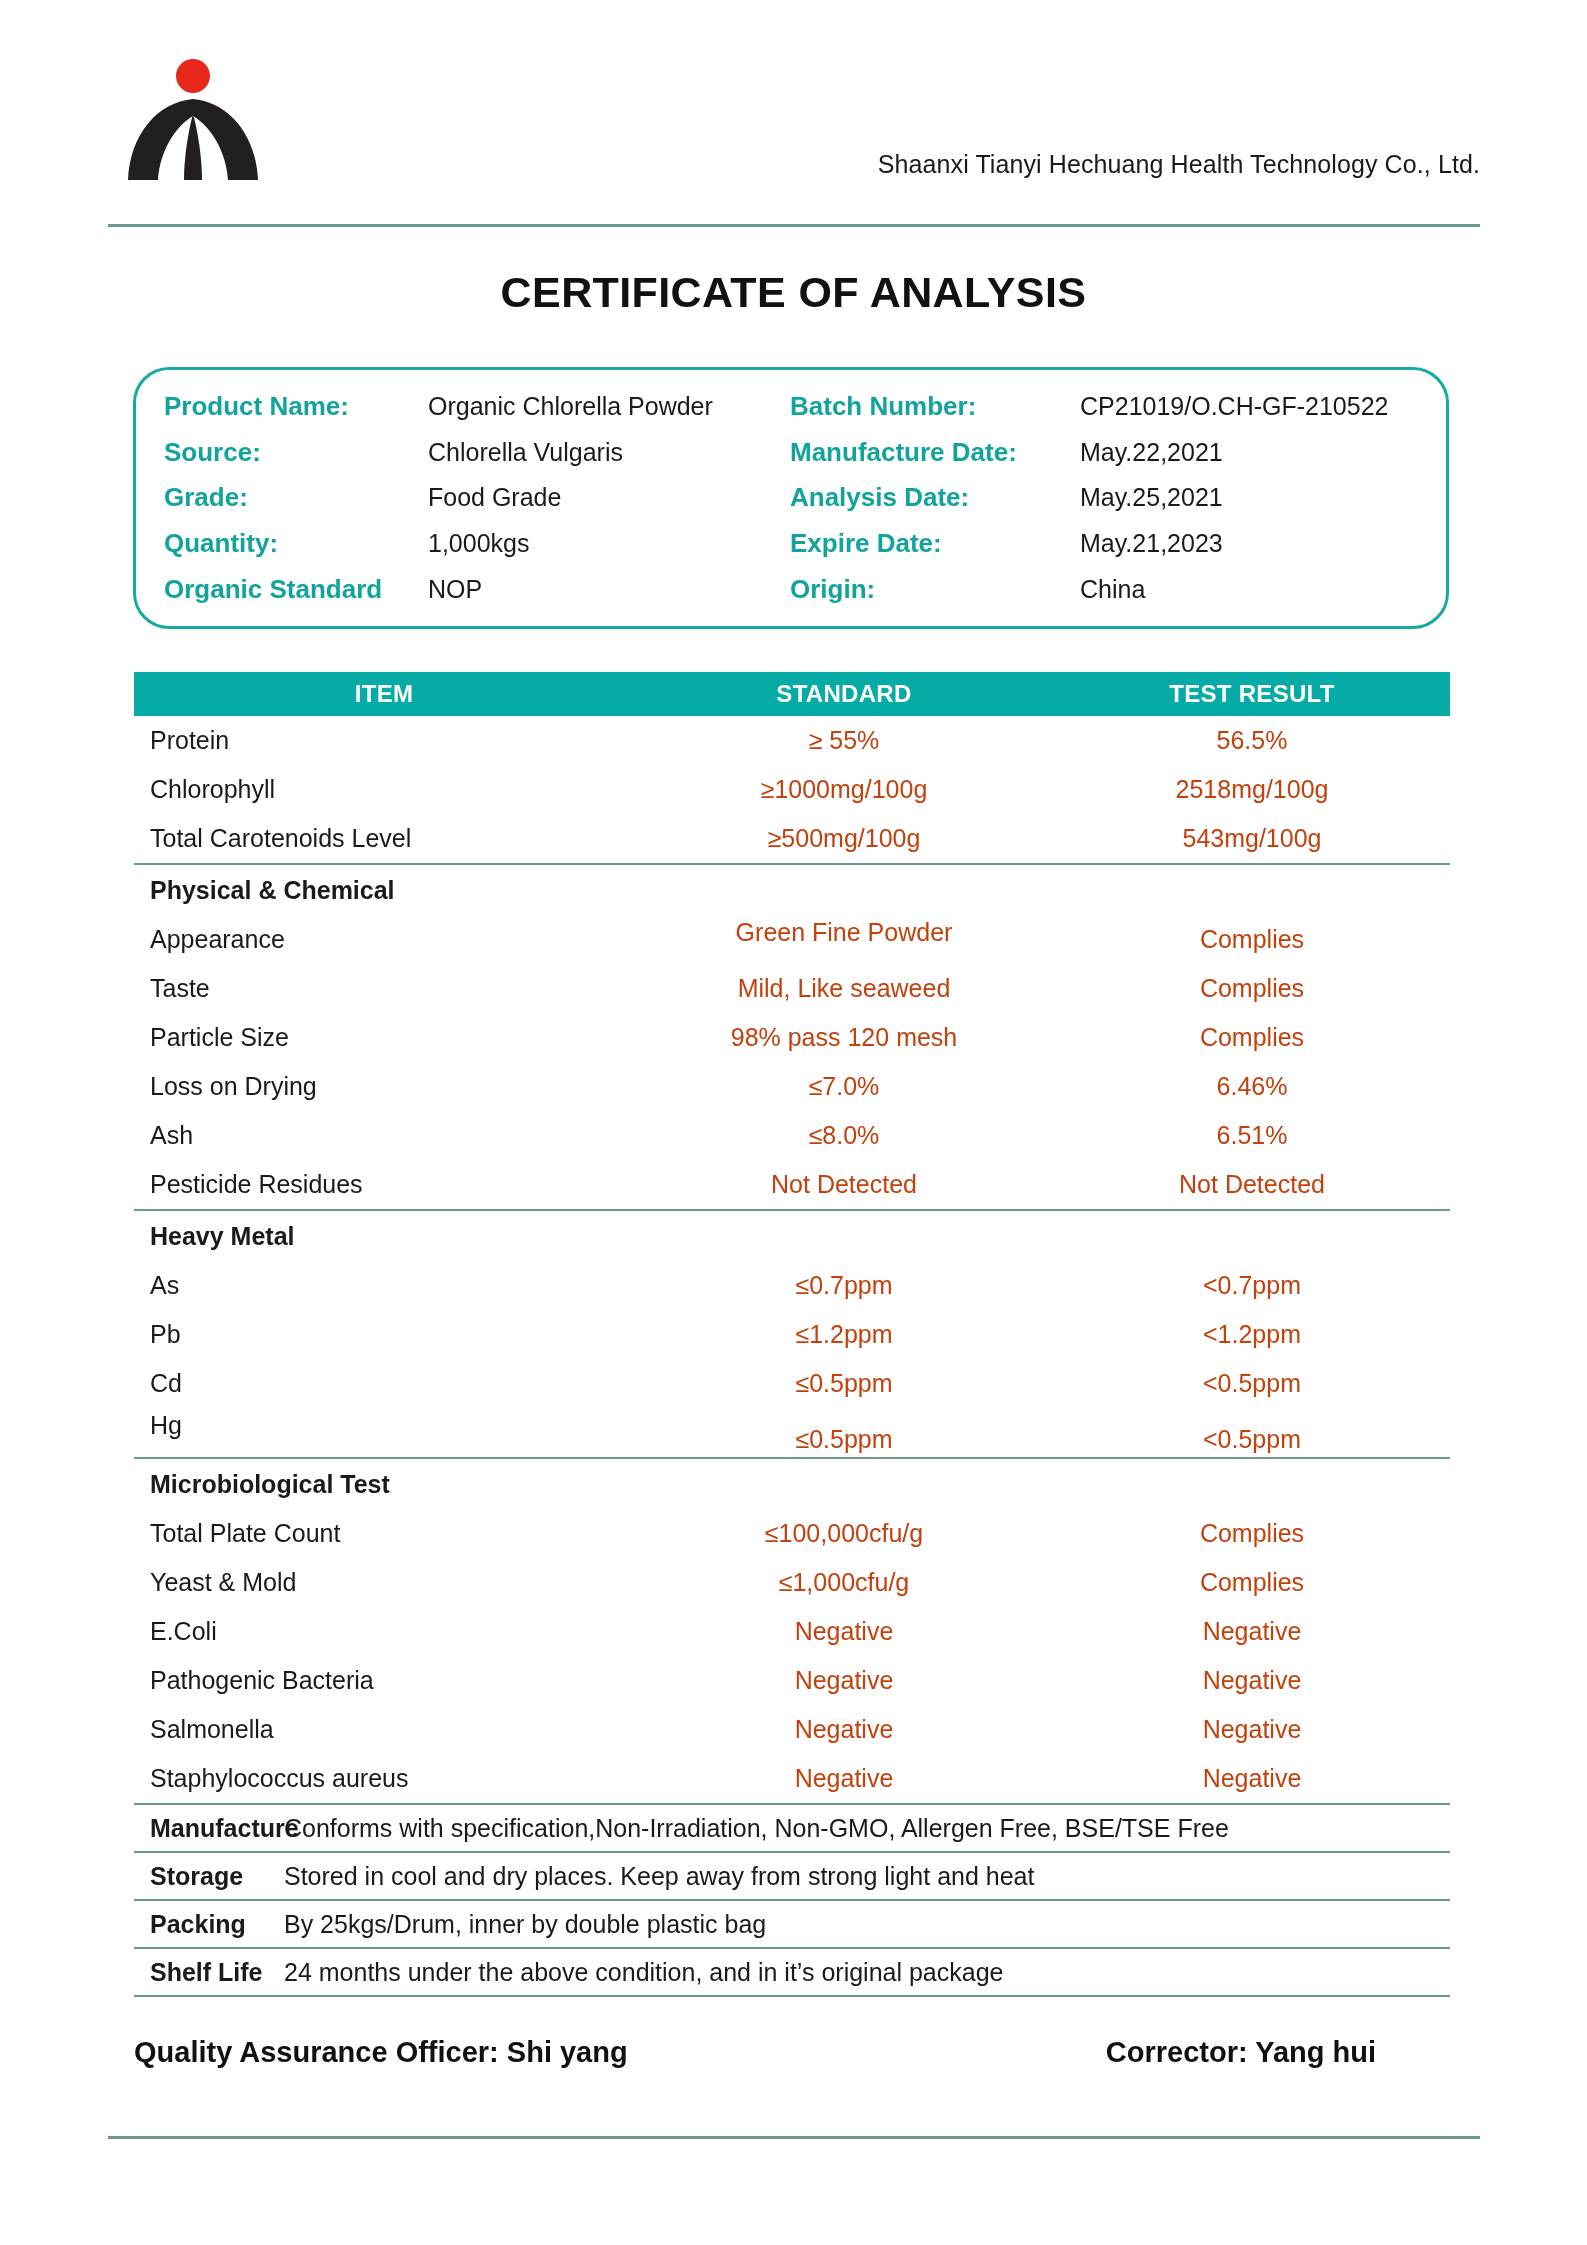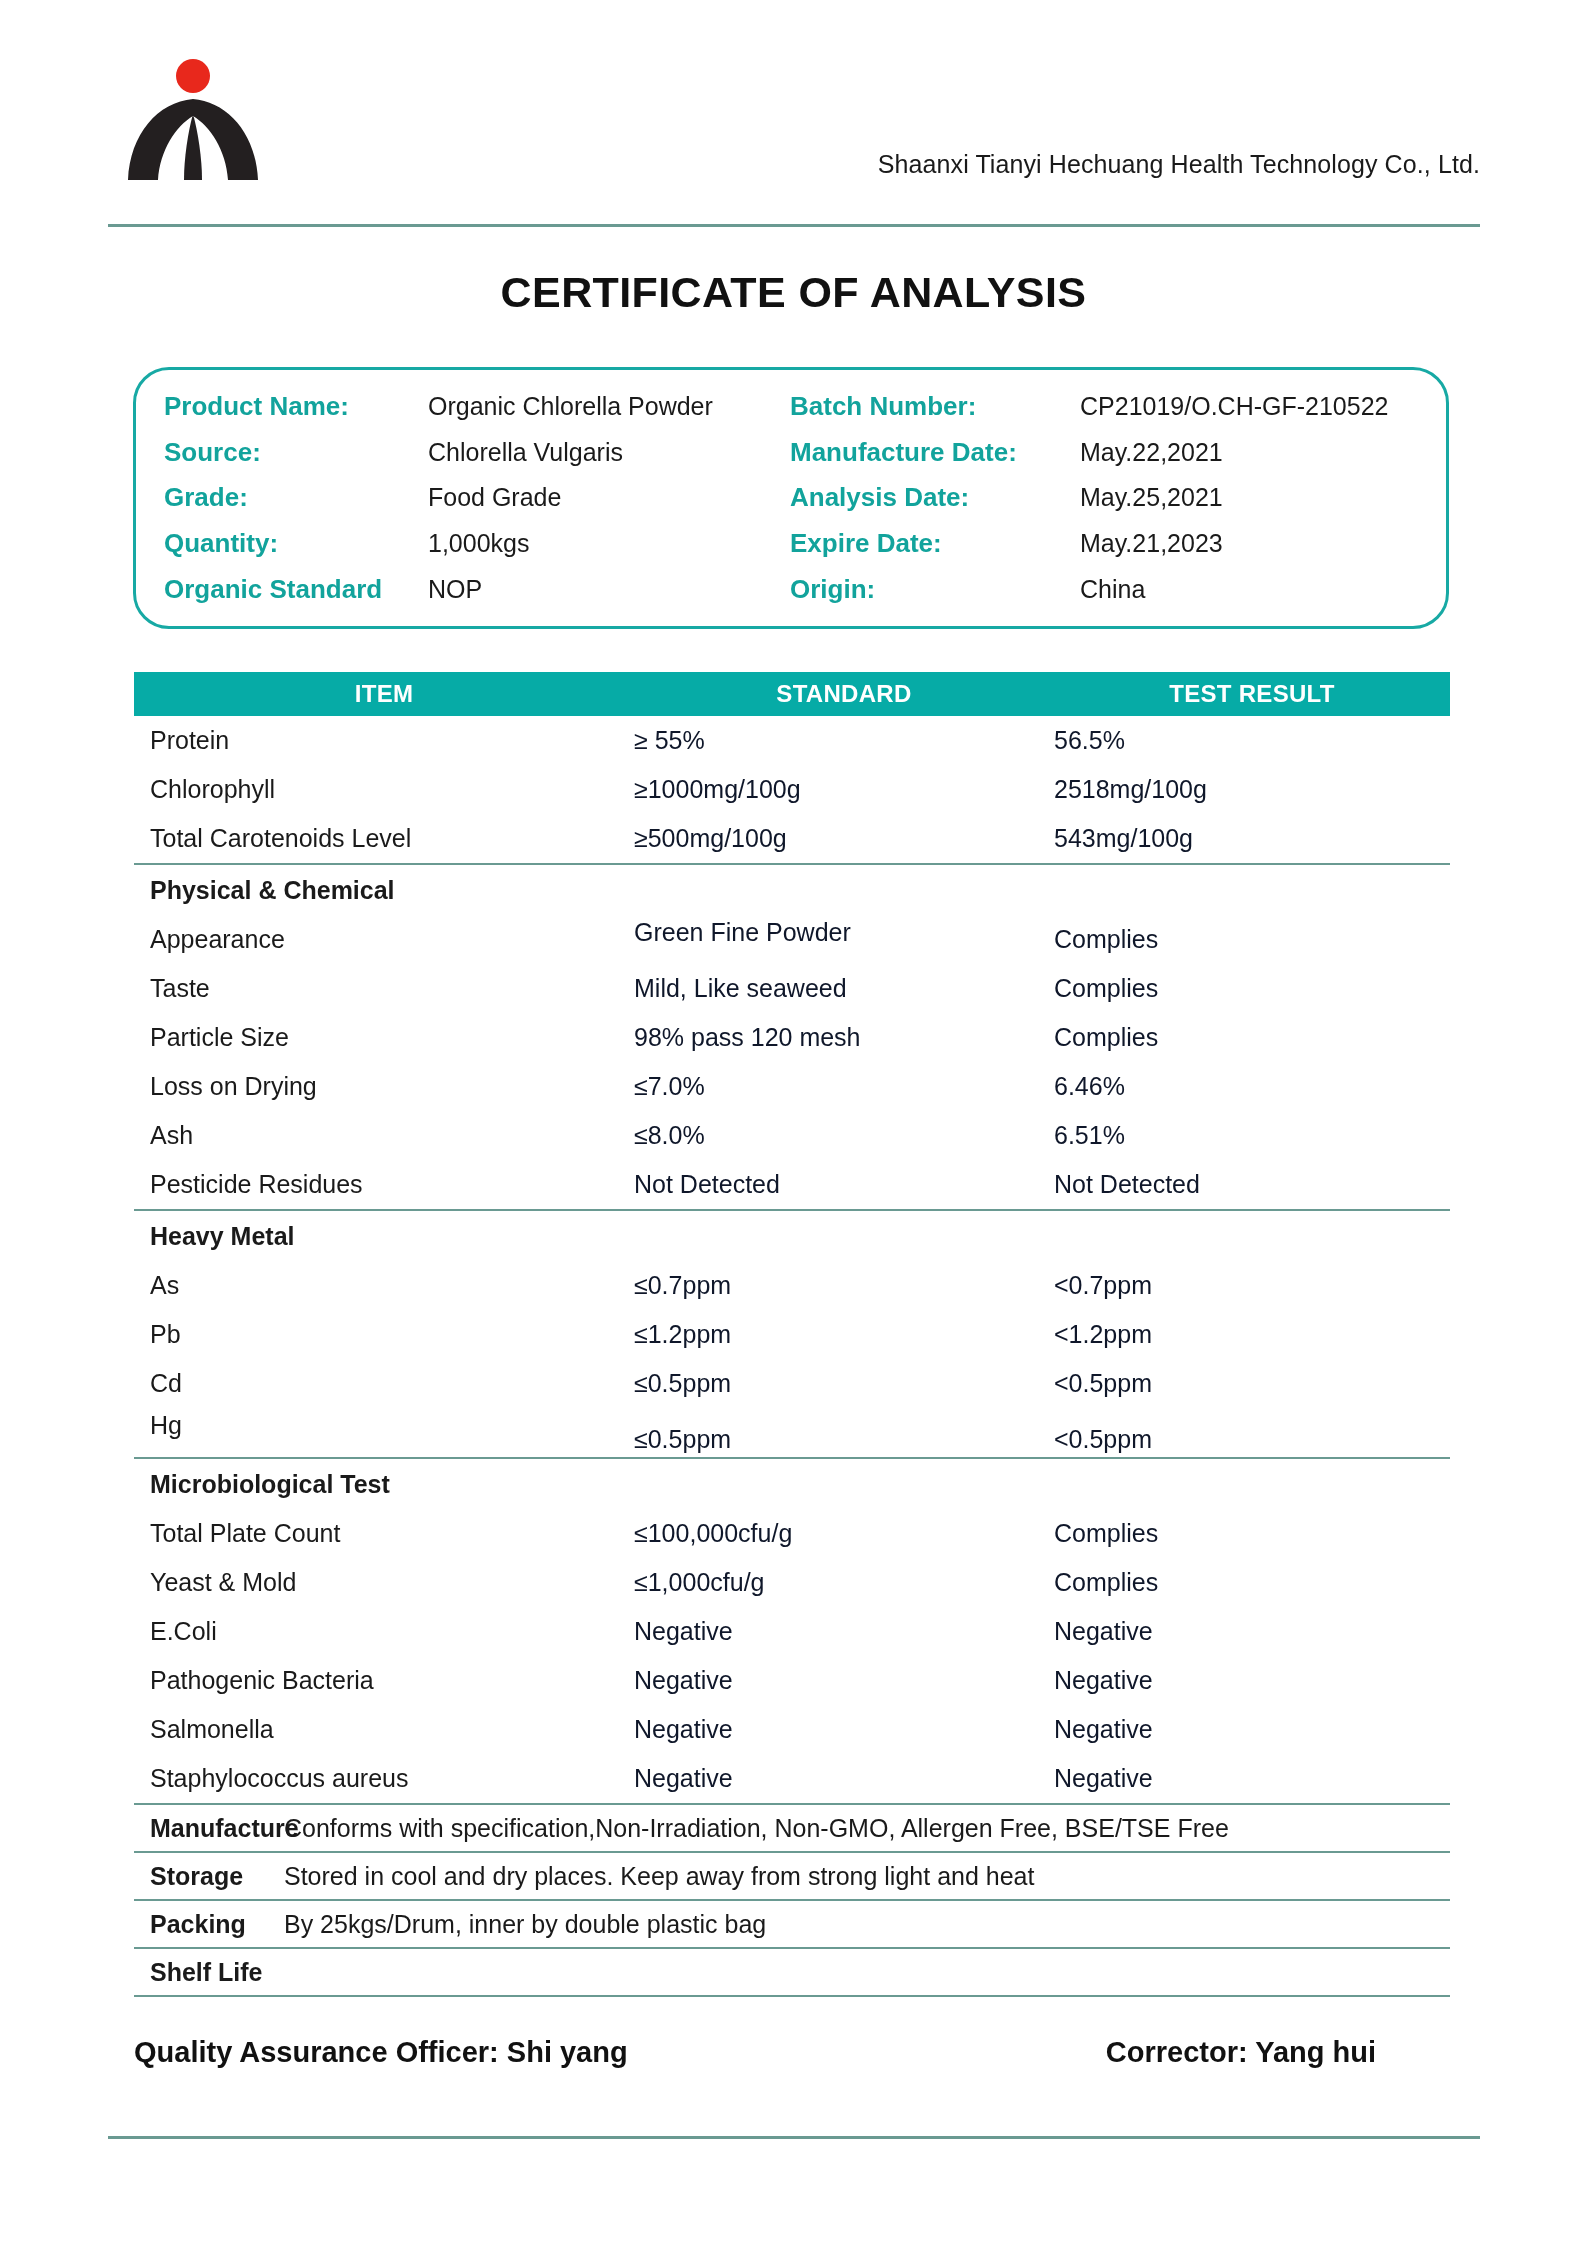--- a/index.html
+++ b/index.html
@@ -131,23 +131,23 @@
     align-items: center;
   }
   .row .c-item {
     padding-left: 16px;
     font-size: 25px;
     color: #1a1a1a;
     white-space: nowrap;
   }
   .row .c-std,
   .row .c-res {
-    text-align: left;
-    font-size: 25px;
-    color: #0f172a;
+    text-align: center;
+    font-size: 25px;
+    color: #c2410c;
     white-space: nowrap;
   }
   .row.section .c-item {
     font-weight: bold;
   }
   .row.section {
     height: 50px;
   }
   .sep {
     height: 2px;
@@ -403,20 +403,21 @@
       <div class="f-value">Stored in cool and dry places. Keep away from strong light and heat</div>
     </div>
     <div class="sep"></div>
     <div class="frow">
       <div class="f-label">Packing</div>
       <div class="f-value">By 25kgs/Drum, inner by double plastic bag</div>
     </div>
     <div class="sep"></div>
     <div class="frow">
       <div class="f-label">Shelf Life</div>
+      <div class="f-value">24 months under the above condition, and in it’s original package</div>
     </div>
     <div class="sep"></div>
   </div>
 
   <div class="sign">
     <div>Quality Assurance Officer: Shi yang</div>
     <div class="right">Corrector: Yang hui</div>
   </div>
 
   <div class="footer-rule"></div>

